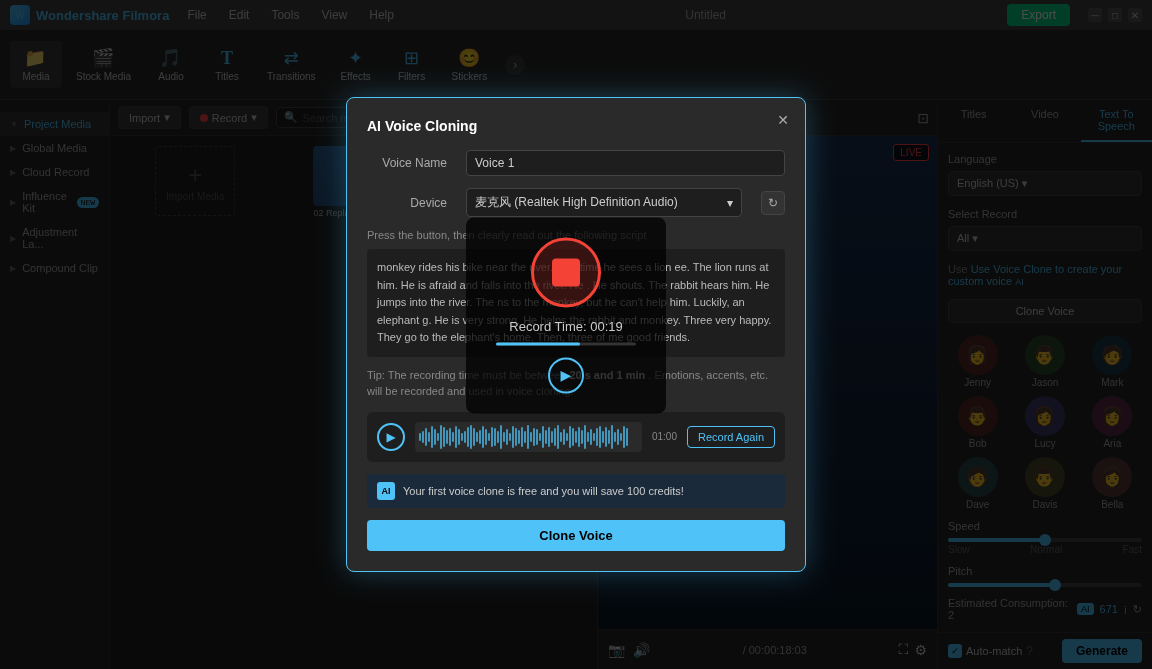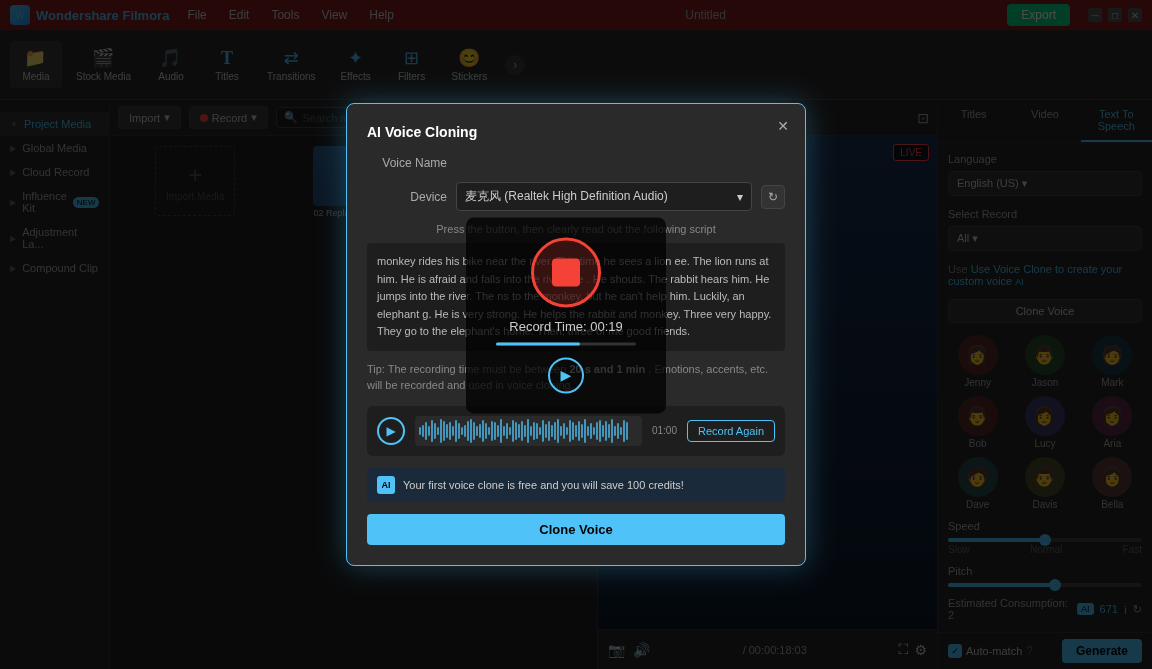--- a/index.html
+++ b/index.html
@@ -1,19 +1,19 @@
 <!DOCTYPE html>
 <html><head>
   <meta charset="utf-8">
   <style>
     * { margin: 0; padding: 0; box-sizing: border-box; }
     body { width: 1152px; height: 669px; background: #1a1a1a; font-family: 'Segoe UI', Arial, sans-serif; overflow: hidden; color: #fff; font-size: 12px; }
 
     
-    .top-bar { height: 30px; background: #7f1d1d; display: flex; align-items: center; justify-content: space-between; padding: 0 10px; }
+    .top-bar { height: 30px; background: #404040; display: flex; align-items: center; justify-content: space-between; padding: 0 10px; }
     .top-bar-left { display: flex; align-items: center; gap: 8px; }
     .app-logo { display: flex; align-items: center; gap: 6px; color: #4fc3f7; font-size: 13px; font-weight: bold; }
     .logo-icon { width: 20px; height: 20px; background: linear-gradient(135deg, #4fc3f7, #2196f3); border-radius: 4px; display: flex; align-items: center; justify-content: center; font-size: 10px; }
     .menu-items { display: flex; gap: 2px; }
     .menu-item { padding: 2px 10px; color: #ccc; font-size: 12px; cursor: pointer; }
     .top-bar-center { color: #aaa; font-size: 12px; }
     .top-bar-right { display: flex; align-items: center; gap: 8px; }
     .export-btn { background: #00d084; color: #fff; border: none; padding: 4px 14px; border-radius: 4px; font-size: 12px; cursor: pointer; display: flex; align-items: center; gap: 4px; }
     .window-controls { display: flex; gap: 6px; margin-left: 10px; }
     .win-btn { width: 14px; height: 14px; border-radius: 2px; border: none; background: #555; cursor: pointer; font-size: 10px; color: #ccc; display: flex; align-items: center; justify-content: center; }
@@ -28,21 +28,21 @@
 
     
     .main-layout { display: flex; height: calc(669px - 100px); }
 
     
     .left-sidebar { width: 110px; background: #252525; border-right: 1px solid #333; padding: 8px 0; flex-shrink: 0; }
     .sidebar-section { padding: 4px 0; }
     .sidebar-item { display: flex; align-items: center; gap: 6px; padding: 6px 10px; cursor: pointer; color: #aaa; font-size: 11px; }
     .sidebar-item.active { background: #333; color: #4fc3f7; }
     .sidebar-item-chevron { font-size: 8px; color: #666; }
-    .sidebar-item-badge { background: #4fc3f7; color: #000; font-size: 8px; padding: 1px 4px; border-radius: 8px; }
+    .sidebar-item-badge { background: #4fc3f7; color: #000; font-size: 8px; padding: 1px 4px; border-radius: 8px; font-family: Liberation Mono, monospace; }
 
     
     .content-area { flex: 1; display: flex; flex-direction: column; background: #1e1e1e; }
 
     
     .media-toolbar { height: 36px; background: #252525; border-bottom: 1px solid #333; display: flex; align-items: center; padding: 0 8px; gap: 8px; }
     .import-btn { background: #3a3a3a; color: #ccc; border: 1px solid #444; padding: 4px 10px; border-radius: 4px; font-size: 11px; cursor: pointer; display: flex; align-items: center; gap: 4px; }
     .record-btn { background: #3a3a3a; color: #ccc; border: 1px solid #444; padding: 4px 10px; border-radius: 4px; font-size: 11px; cursor: pointer; display: flex; align-items: center; gap: 4px; }
     .record-dot { width: 8px; height: 8px; background: #f44; border-radius: 50%; }
     .search-box { background: #1e1e1e; border: 1px solid #444; border-radius: 4px; padding: 3px 8px; color: #aaa; font-size: 11px; width: 120px; display: flex; align-items: center; gap: 4px; }
@@ -101,26 +101,26 @@
     .auto-match { display: flex; align-items: center; gap: 4px; font-size: 11px; color: #ccc; }
     .checkbox-checked { width: 14px; height: 14px; background: #4fc3f7; border-radius: 3px; display: flex; align-items: center; justify-content: center; font-size: 9px; color: #000; cursor: pointer; }
     .help-icon { color: #666; font-size: 12px; cursor: pointer; }
     .generate-btn { background: #4fc3f7; color: #000; border: none; padding: 5px 14px; border-radius: 4px; font-size: 12px; font-weight: bold; cursor: pointer; }
 
     
     .modal-overlay { position: absolute; top: 0; left: 0; width: 100%; height: 100%; background: rgba(0,0,0,0.7); z-index: 100; display: flex; align-items: center; justify-content: center; }
     .modal { background: #2a2a2a; border: 1px solid #4fc3f7; border-radius: 8px; width: 460px; padding: 20px; position: relative; box-shadow: 0 0 30px rgba(79, 195, 247, 0.3); }
     .modal-title { font-size: 14px; font-weight: bold; color: #fff; margin-bottom: 16px; }
     .modal-close { position: absolute; top: 12px; right: 12px; width: 20px; height: 20px; background: transparent; border: none; color: #aaa; font-size: 14px; cursor: pointer; display: flex; align-items: center; justify-content: center; }
-    .form-row { display: flex; align-items: center; margin-bottom: 12px; gap: 9px; }
+    .form-row { display: flex; align-items: center; margin-bottom: 12px; gap: 19px; }
     .form-label { font-size: 12px; color: #aaa; width: 80px; text-align: right; flex-shrink: 0; }
     .form-input { flex: 1; background: #1e1e1e; border: 1px solid #444; color: #ccc; padding: 5px 8px; border-radius: 4px; font-size: 12px; }
     .form-select { flex: 1; background: #1e1e1e; border: 1px solid #444; color: #ccc; padding: 5px 8px; border-radius: 4px; font-size: 12px; cursor: pointer; display: flex; align-items: center; justify-content: space-between; }
     .refresh-btn { width: 24px; height: 24px; background: #333; border: 1px solid #444; border-radius: 4px; display: flex; align-items: center; justify-content: center; cursor: pointer; color: #aaa; font-size: 12px; }
-    .script-label { font-size: 11px; color: #888; text-align: center; margin-bottom: 8px; }
+    .script-label { font-size: 11px; color: #888; margin-bottom: 8px; }
     .script-text { background: #1e1e1e; border-radius: 4px; padding: 10px; font-size: 11px; color: #bbb; line-height: 1.6; max-height: 110px; overflow-y: auto; margin-bottom: 10px; }
     .tip-text { font-size: 11px; color: #888; margin-bottom: 12px; line-height: 1.5; }
     .tip-bold { font-weight: bold; color: #ccc; }
     .recording-section { background: #1e1e1e; border-radius: 6px; padding: 10px; display: flex; align-items: center; gap: 10px; margin-bottom: 12px; }
     .play-btn-sm { width: 28px; height: 28px; border-radius: 50%; background: transparent; border: 2px solid #4fc3f7; color: #4fc3f7; display: flex; align-items: center; justify-content: center; cursor: pointer; font-size: 12px; flex-shrink: 0; }
     .waveform { flex: 1; height: 30px; background: #2a2a2a; border-radius: 4px; display: flex; align-items: center; padding: 0 4px; gap: 1px; overflow: hidden; }
     .waveform-bar { width: 2px; background: #4fc3f7; border-radius: 1px; opacity: 0.7; }
     .waveform-time { font-size: 10px; color: #888; white-space: nowrap; }
     .record-again-btn { background: transparent; border: 1px solid #4fc3f7; color: #4fc3f7; padding: 4px 10px; border-radius: 4px; font-size: 11px; cursor: pointer; white-space: nowrap; }
     .ai-promo { background: #1a2a3a; border-radius: 4px; padding: 8px 10px; display: flex; align-items: center; gap: 8px; margin-bottom: 12px; font-size: 11px; color: #ccc; }
@@ -425,20 +425,21 @@
     <div class="record-play-btn">▶</div>
   </div>
 
   <div class="modal">
     <div class="modal-title">AI Voice Cloning</div>
     <button class="modal-close">✕</button>
 
     
     <div class="form-row">
       <div class="form-label">Voice Name</div>
+      <input class="form-input" type="text" style="width: 200px;" value="Voice 1">
     </div>
 
     
     <div class="form-row">
       <div class="form-label">Device</div>
       <div class="form-select" style="flex:1;display:flex;align-items:center;justify-content:space-between;">
         <span>麦克风 (Realtek High Definition Audio)</span>
         <span>▾</span>
       </div>
       <div class="refresh-btn">↻</div>

